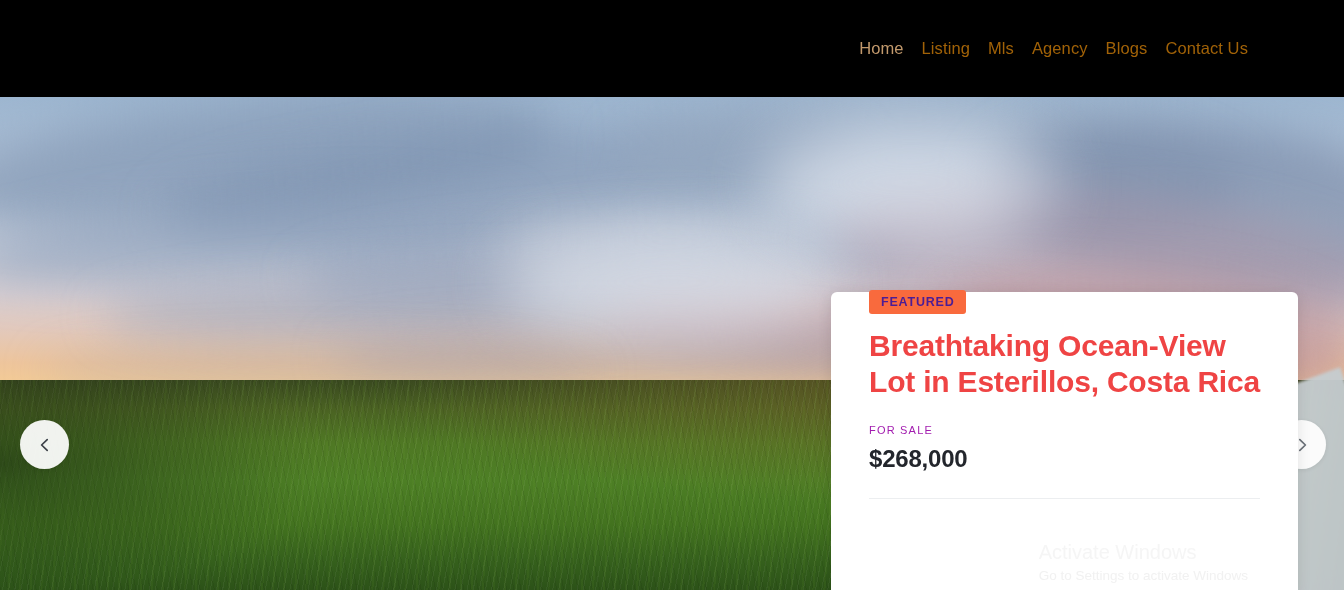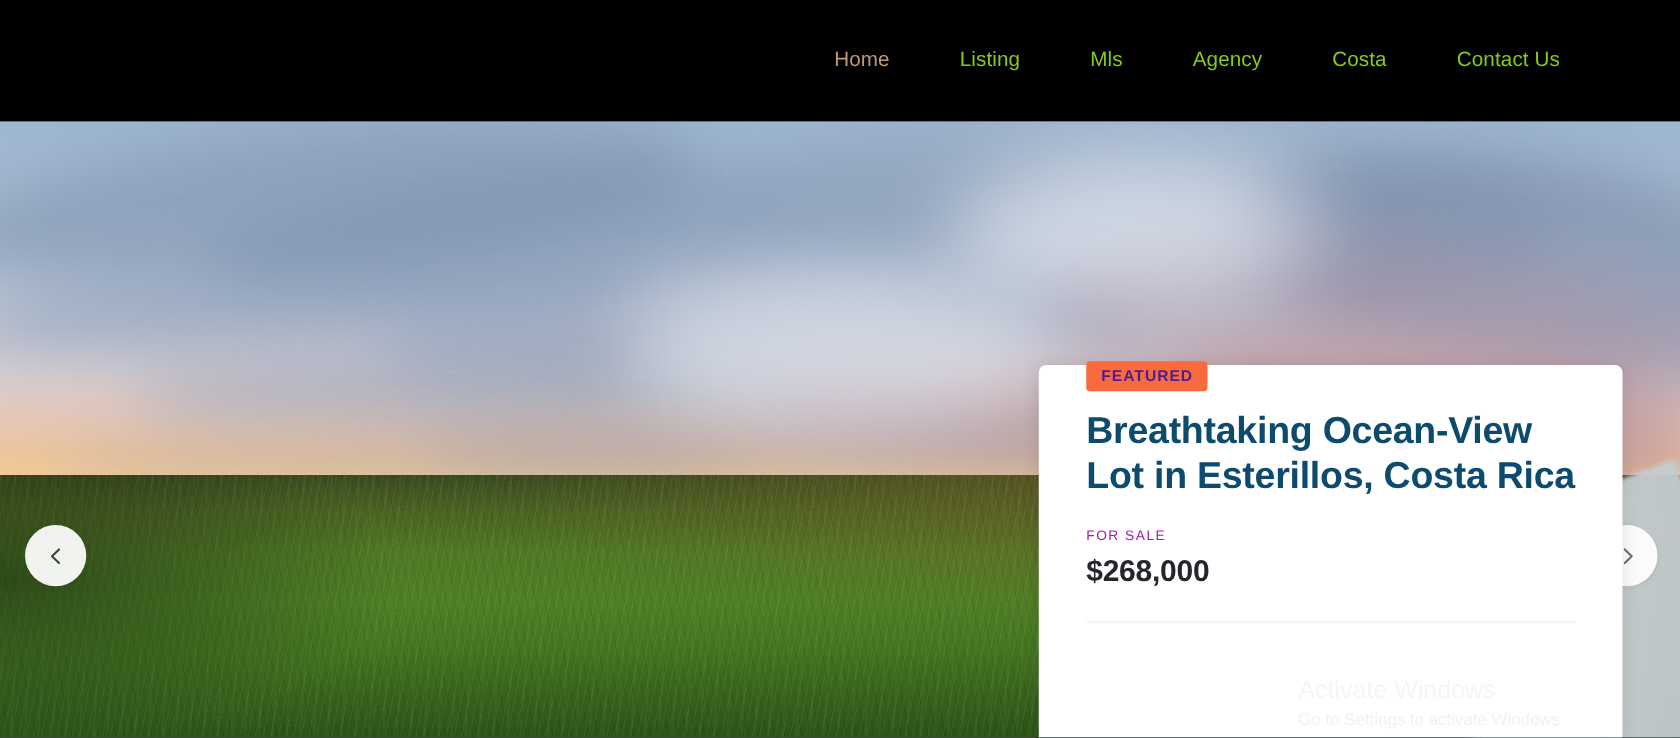--- a/index.html
+++ b/index.html
@@ -75,24 +75,24 @@
     right: 96px;
     top: 0;
     height: 97px;
     display: flex;
     align-items: center;
     gap: 0;
   }
 
   .nav-link {
     font-size: 16.5px;
-    color: #84cc16;
+    color: #a16207;
     text-decoration: none;
     padding: 6px 0;
-    margin-left: 56px;
+    margin-left: 18px;
     white-space: nowrap;
     letter-spacing: 0.1px;
     cursor: pointer;
   }
   .nav-link:first-child { margin-left: 0; }
   .nav-link.active { color: #c2996c; }
 
   
   .hero {
     position: absolute;
@@ -337,21 +337,21 @@
     letter-spacing: 0.8px;
     padding: 5px 11px 5px 12px;
     border-radius: 3px;
   }
 
   .card-title {
     margin-top: 14px;
     font-size: 30px;
     line-height: 36px;
     font-weight: bold;
-    color: #0c4a6e;
+    color: #ef4444;
     letter-spacing: -0.2px;
   }
 
   .card-address {
     margin-top: 15px;
     font-size: 14.5px;
     color: #8a8f96;
     letter-spacing: 0.05px;
   }
 
@@ -462,21 +462,21 @@
     </div>
   </div>
 
   <header class="site-header">
 
     <nav class="main-nav">
       <a class="nav-link active">Home</a>
       <a class="nav-link">Listing</a>
       <a class="nav-link">Mls</a>
       <a class="nav-link">Agency</a>
-      <a class="nav-link">Costa</a>
+      <a class="nav-link">Blogs</a>
       <a class="nav-link">Contact Us</a>
     </nav>
   </header>
 
   <div class="watermark">
     <div class="wm-title">Activate Windows</div>
     <div class="wm-sub">Go to Settings to activate Windows</div>
   </div>
 
 </div>

